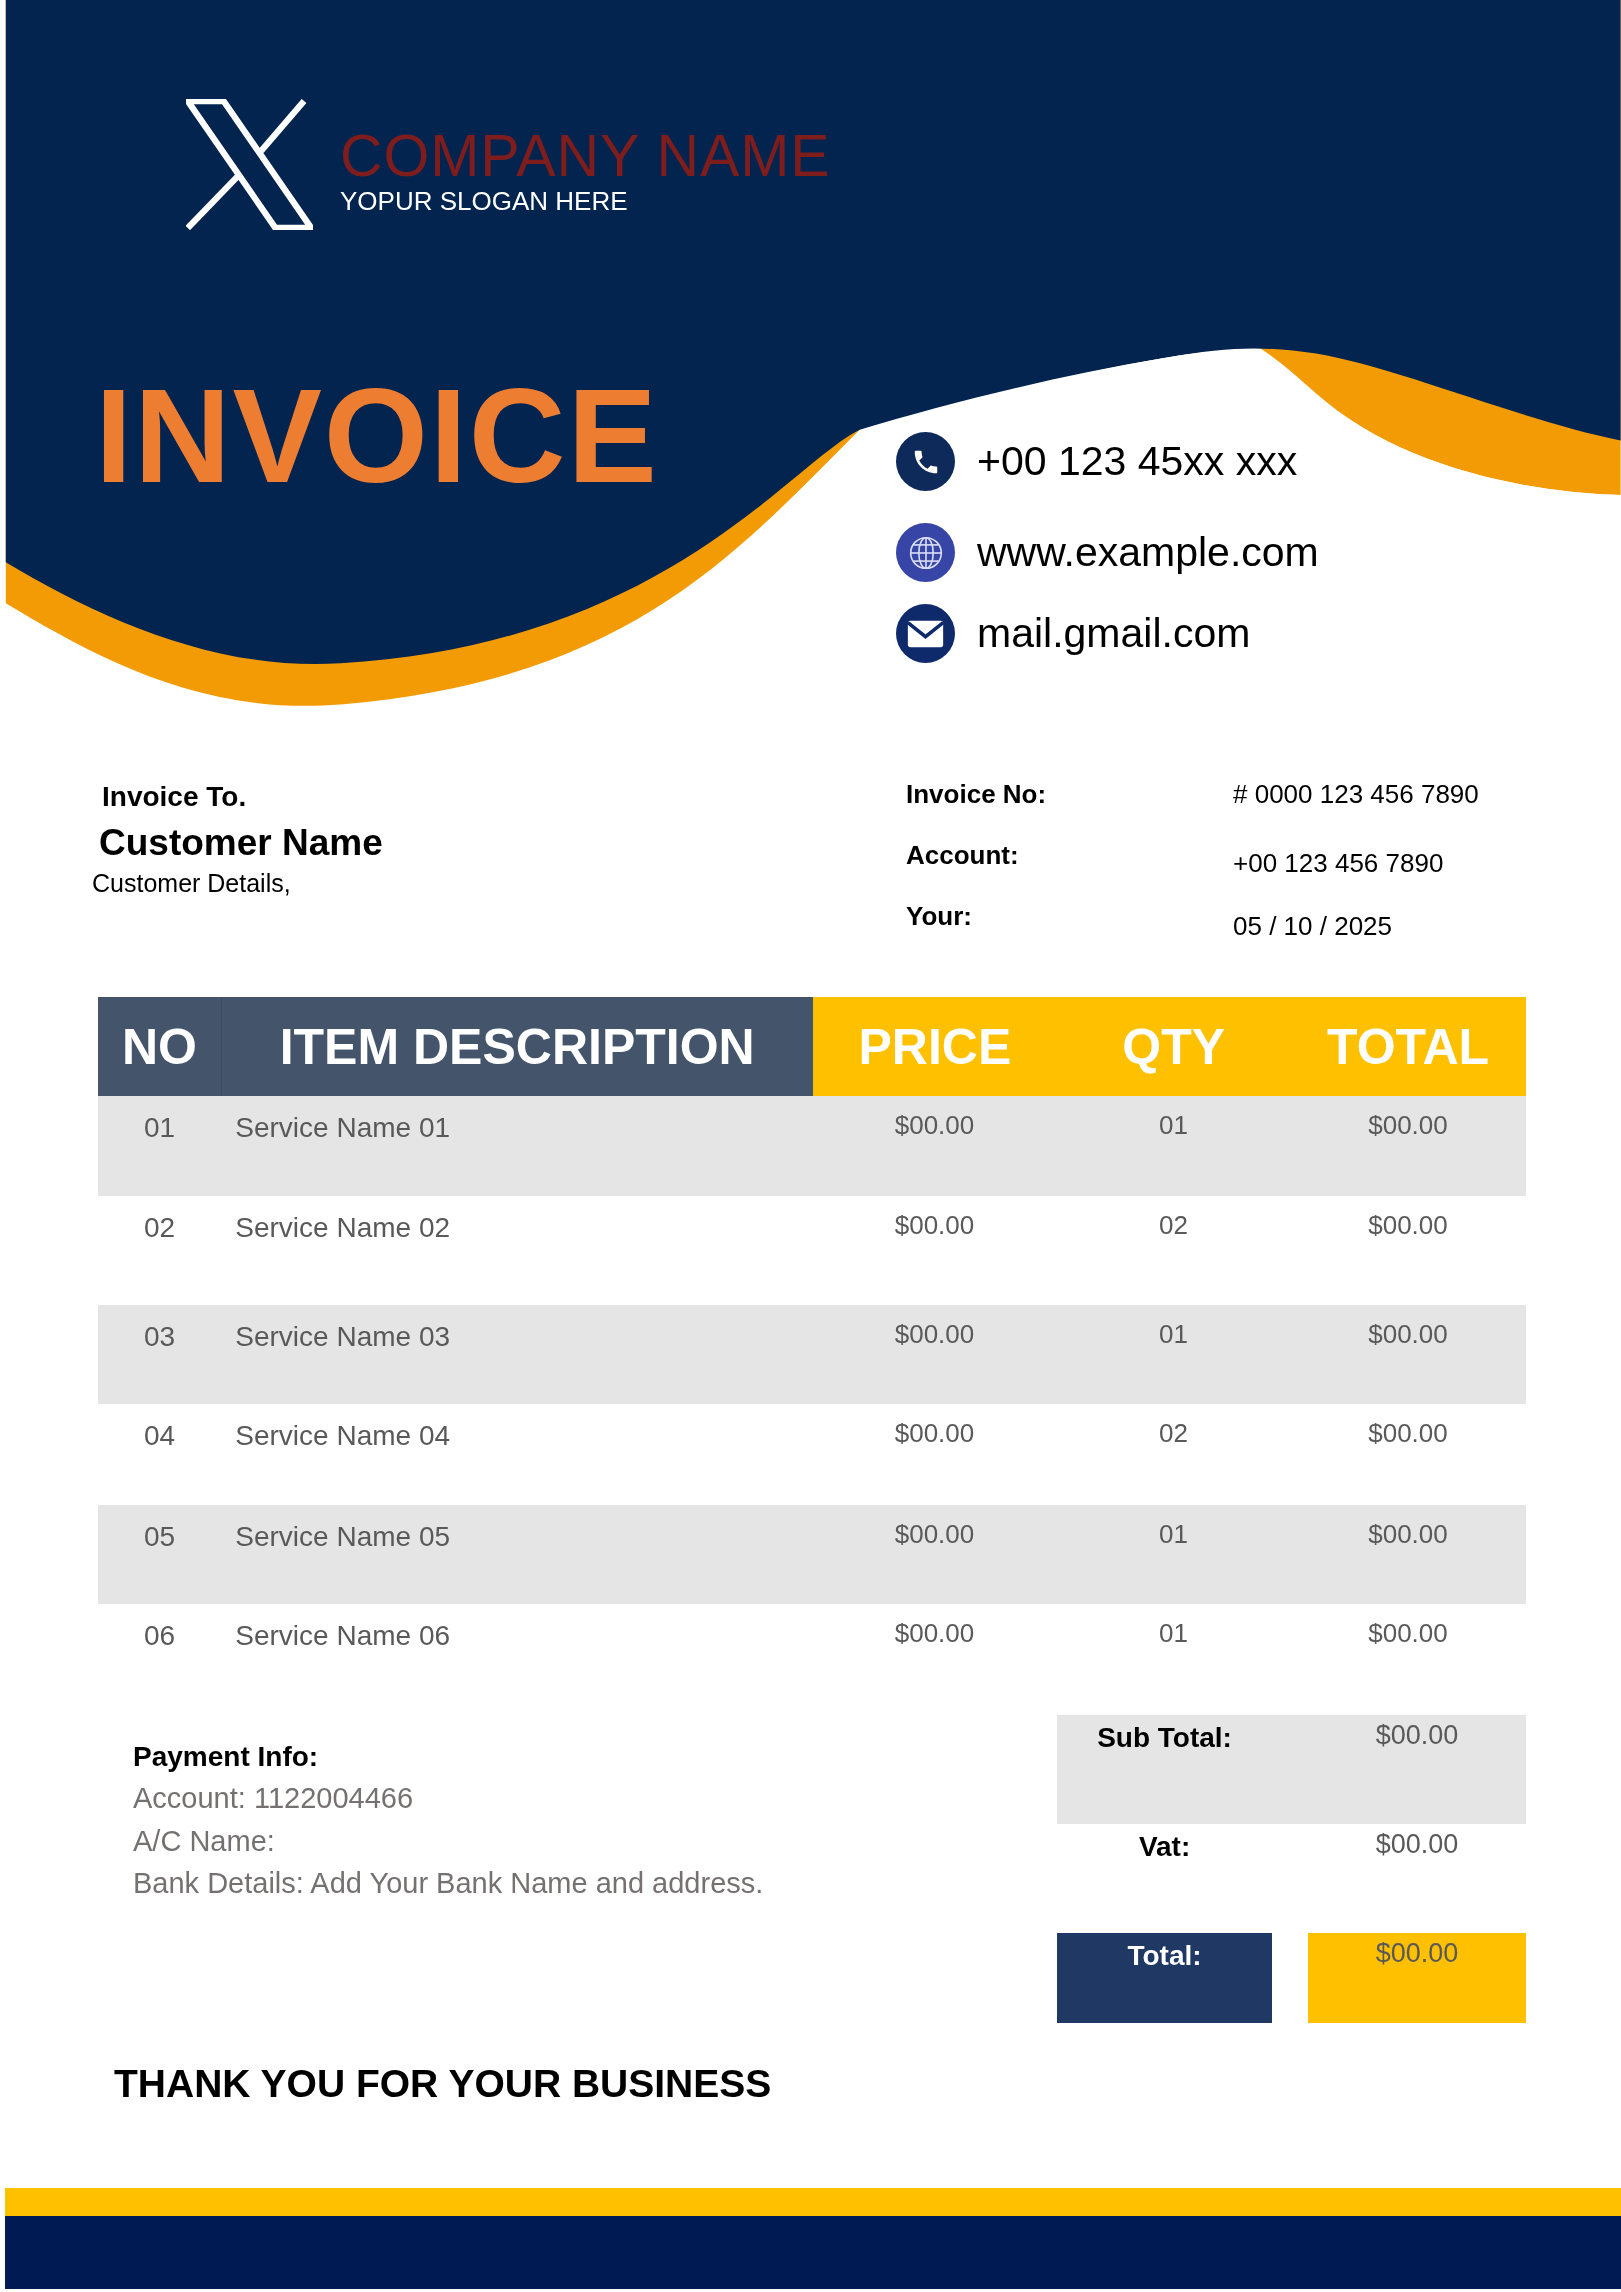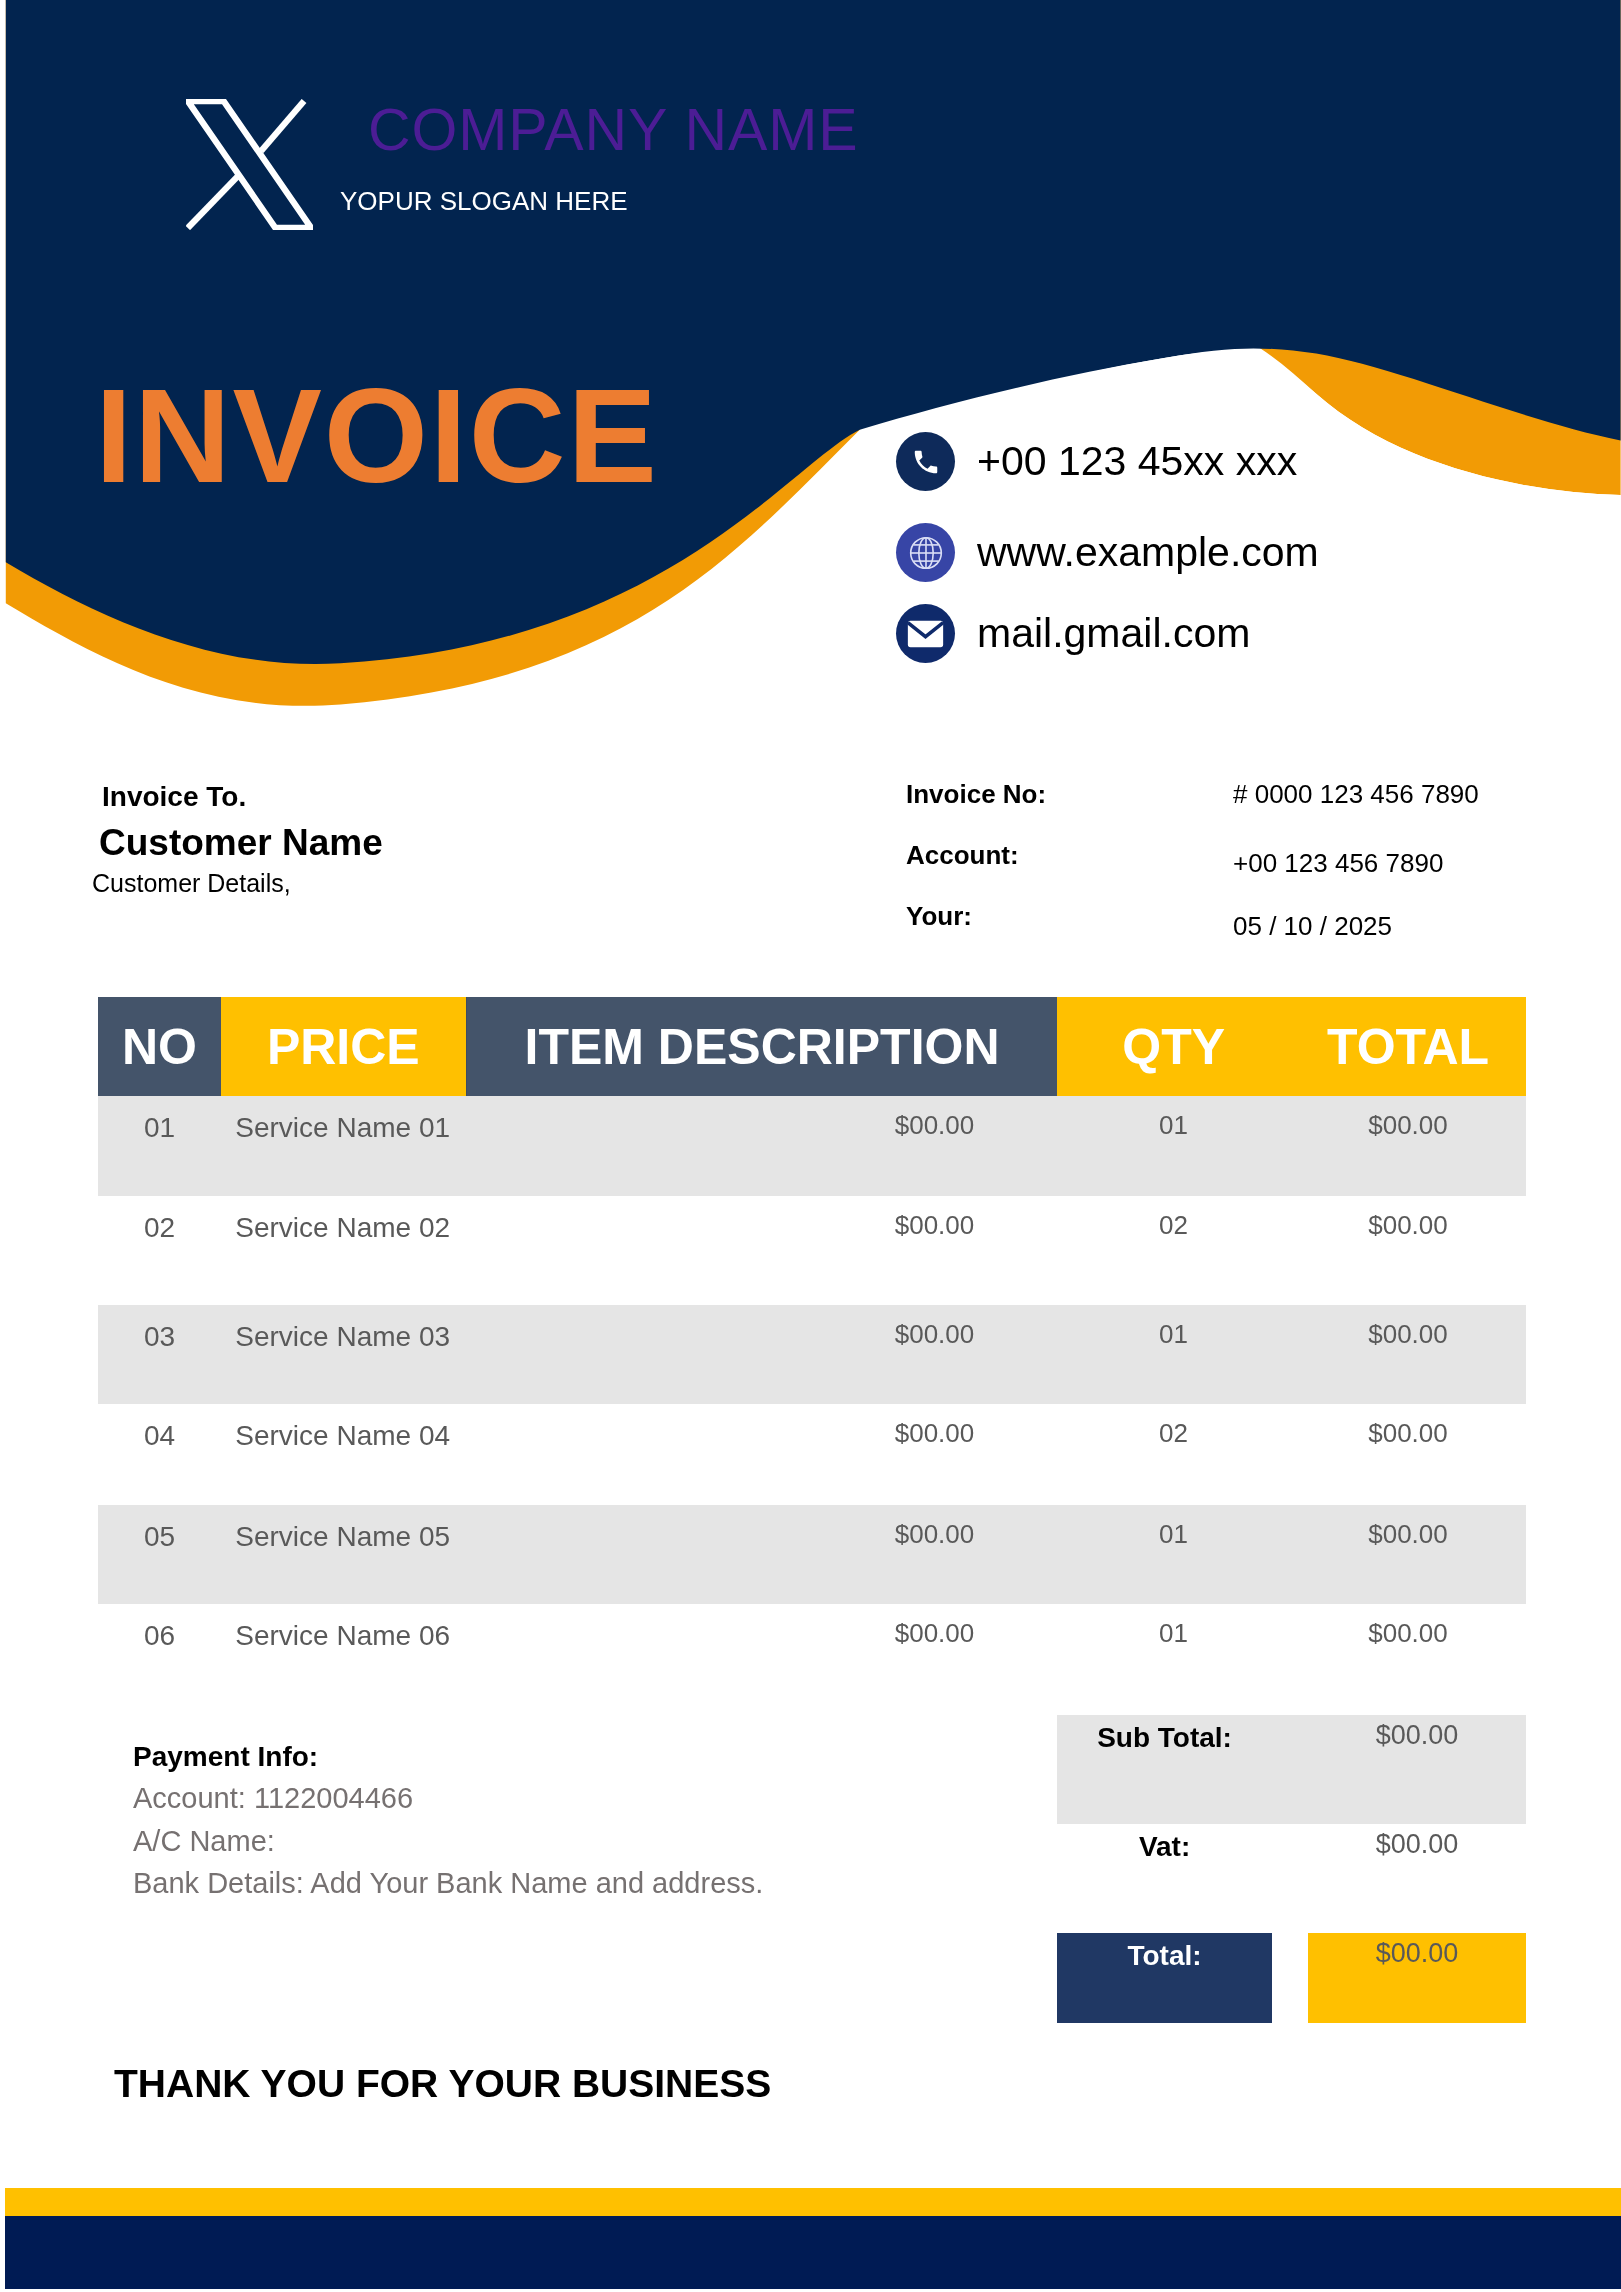--- a/index.html
+++ b/index.html
@@ -1,19 +1,19 @@
 <!DOCTYPE html>
 <html style="font-size:14.3px"><head>
 <meta charset="utf-8">
 <style>
   html, body { margin: 0; padding: 0; background: #ffffff; }
   body { width: 1621px; height: 2293px; position: relative; overflow: hidden; font-family: "Liberation Sans", sans-serif; }
   .abs { position: absolute; }
   #wave { position: absolute; left: 0; top: 0; }
-  .company-name { left: 340px; top: 96px; color: #4c1d95; font-size: 59px; letter-spacing: 0.9px; white-space: nowrap; margin-left: 28px; }
+  .company-name { left: 340px; top: 122px; color: #7f1d1d; font-size: 59px; letter-spacing: 0.9px; white-space: nowrap; }
   .slogan { left: 340px; top: 186px; color: #fff; font-size: 26px; white-space: nowrap; }
   .logo { left: 186px; top: 99px; width: 127px; height: 131px; }
   .invoice-title { left: 95px; top: 369px; color: #ED7D31; font-size: 134px; font-weight: bold; letter-spacing: 1.8px; line-height: 1; }
   .contact-row { left: 896px; display: flex; align-items: center; gap: 22px; white-space: nowrap; }
   .contact-icon { width: 59px; height: 59px; border-radius: 50%; display: flex; align-items: center; justify-content: center; }
   .contact-text { font-size: 41px; color: #000; }
   .lbl-bold { font-weight: bold; color: #000; white-space: nowrap; }
   .txt { color: #000; white-space: nowrap; }
   .table { left: 98px; top: 997px; width: 1428px; }
   .thead { display: flex; height: 99px; }
@@ -110,22 +110,22 @@
 <div class="abs lbl-bold" style="left:906px; top:779px; font-size:26px;">Invoice No:</div>
 <div class="abs txt" style="left:1233px; top:779px; font-size:26px;"># 0000 123 456 7890</div>
 <div class="abs lbl-bold" style="left:906px; top:840px; font-size:26px;">Account:</div>
 <div class="abs txt" style="left:1233px; top:848px; font-size:26px;">+00 123 456 7890</div>
 <div class="abs lbl-bold" style="left:906px; top:901px; font-size:26px;">Your:</div>
 <div class="abs txt" style="left:1233px; top:911px; font-size:26px;">05 / 10 / 2025</div>
 
 <div class="abs table">
   <div class="thead">
     <div class="th" style="width:123px; background:#44546A;">NO</div>
+    <div class="th" style="width:591px; background:#44546A; border-left:0.9px solid #3d4c60;">ITEM DESCRIPTION</div>
     <div class="th" style="width:245px; background:#FFC000;">PRICE</div>
-    <div class="th" style="width:591px; background:#44546A; border-left:0.9px solid #3d4c60;">ITEM DESCRIPTION</div>
     <div class="th" style="width:233px; background:#FFC000;">QTY</div>
     <div class="th" style="width:236px; background:#FFC000;">TOTAL</div>
   </div>
 
   <div class="row gray" style="height:100px;">
     <div class="td c-no">01</div>
     <div class="td c-desc">Service Name 01</div>
     <div class="td c-price">$00.00</div>
     <div class="td c-qty">01</div>
     <div class="td c-total">$00.00</div>

